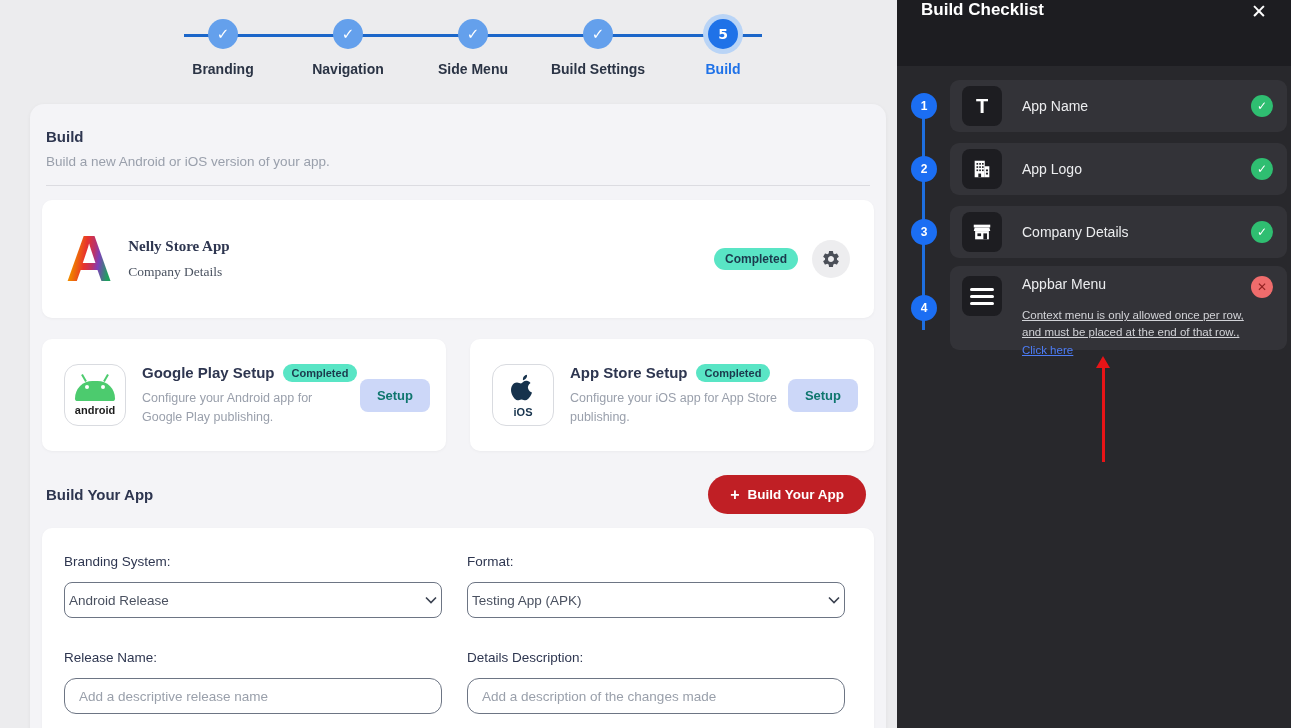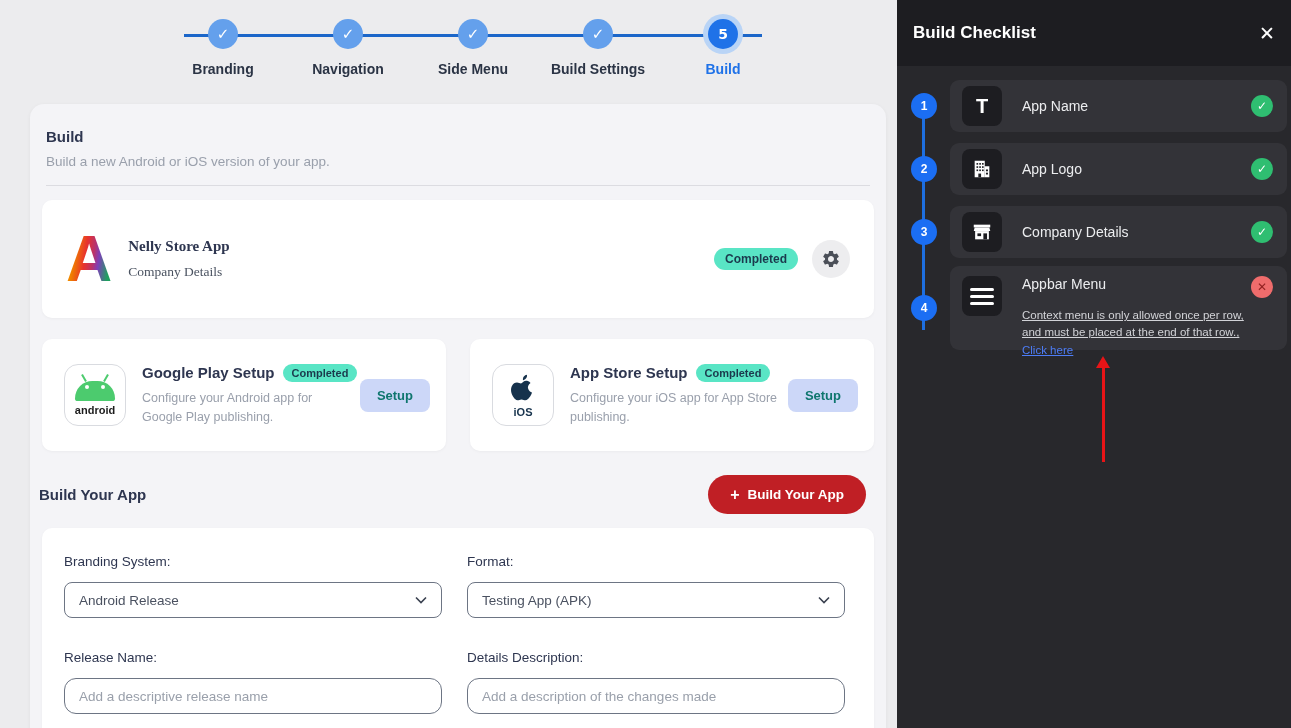--- a/index.html
+++ b/index.html
@@ -46,37 +46,37 @@
   .icon-box-label { font-size:11px; color:#1c1c1c; margin-top:3px; font-weight:bold; }
   .ios-label { color:#16324c; }
   .store-info { margin-left:16px; min-width:0; }
   .store-title-row { display:flex; align-items:center; gap:8px; }
   .store-title { font-size:15px; font-weight:bold; color:#2e3650; white-space:nowrap; }
   .badge-sm { background:#59e5c5; color:#1b3a4d; font-size:11px; font-weight:bold; padding:3px 9px; border-radius:11px; white-space:nowrap; }
   .store-desc { margin-top:7px; font-size:12.5px; color:#9aa0ac; line-height:1.5; max-width:210px; }
   .setup-btn { margin-left:auto; background:#ccd7f8; color:#0f766e; font-size:13px; font-weight:bold; padding:9px 17px; border-radius:8px; border:none; cursor:pointer; font-family:inherit; flex-shrink:0;text-align:center; }
 
   
-  .bya-row { display:flex; align-items:center; justify-content:space-between; margin:24px 20px 0 9px; }
+  .bya-row { display:flex; align-items:center; justify-content:space-between; margin:24px 20px 0 16px; }
   .bya-heading { font-size:15px; font-weight:bold; color:#2e3650; }
   .bya-btn { background:#c01f25; color:#fff; border:none; border-radius:21px; padding:12px 22px; font-size:13.5px; font-weight:bold; font-family:inherit; cursor:pointer; display:flex; align-items:center; gap:8px; }
   .bya-plus { font-size:16px; font-weight:bold; line-height:12px; }
 
   
   .form-card { margin:14px 12px 0 12px; background:#fff; border-radius:10px; padding:26px 22px 40px 22px; box-shadow:0 1px 3px rgba(0,0,0,.04); }
   .form-grid { display:grid; grid-template-columns:378px 378px; column-gap:25px; row-gap:32px; }
   .field-label { font-size:13.5px; color:#2e3650; margin-bottom:13px; }
-  .select { height:36px; border:1px solid #6d7584; border-radius:8px; display:flex; align-items:center; justify-content:space-between; padding:0 14px; cursor:pointer; background:#fff; }
+  .select { height:36px; border:1px solid #6d7584; border-radius:8px; display:flex; align-items:center; justify-content:space-between; padding:0 4px; cursor:pointer; background:#fff; }
   .select-value { font-size:13.5px; color:#4a5160; }
   .text-input { width:100%; height:36px; border:1px solid #6d7584; border-radius:12px; padding:0 14px; font-size:13.5px; font-family:inherit; color:#2e3650; background:#fff; }
   .text-input::placeholder { color:#9aa0ab; }
 
   
   .panel { position:absolute; left:897px; top:0; width:394px; height:728px; background:#28282c; }
-  .panel-header { height:66px; background:#1d1d21; display:flex; align-items:center; padding:0 16px; }
+  .panel-header { height:66px; background:#1d1d21; display:flex; padding:0 24px; }
   .panel-title { font-size:17px; font-weight:bold; color:#fff; }
   .panel-close { margin-left:auto; color:#fff; font-size:19px; cursor:pointer; font-family:"DejaVu Sans",sans-serif; }
 
   .tl-line { position:absolute; left:25px; top:106px; width:3px; height:224px; background:#1e6fe0; }
   .tl-circle { position:absolute; left:14px; width:26px; height:26px; border-radius:50%; background:#1b6ef3; color:#fff; font-size:12px; font-weight:bold; display:flex; align-items:center; justify-content:center; z-index:2; }
   .tl-1{top:93px;} .tl-2{top:156px;} .tl-3{top:219px;} .tl-4{top:295px;}
 
   .cl-card { position:absolute; left:53px; width:337px; background:#333338; border-radius:9px; display:flex; align-items:center; padding:0 14px 0 12px; }
   .cl-1{top:80px;height:52px;} .cl-2{top:143px;height:52px;} .cl-3{top:206px;height:52px;}
   .cl-4{top:266px;height:84px; align-items:flex-start; padding-top:10px;}

